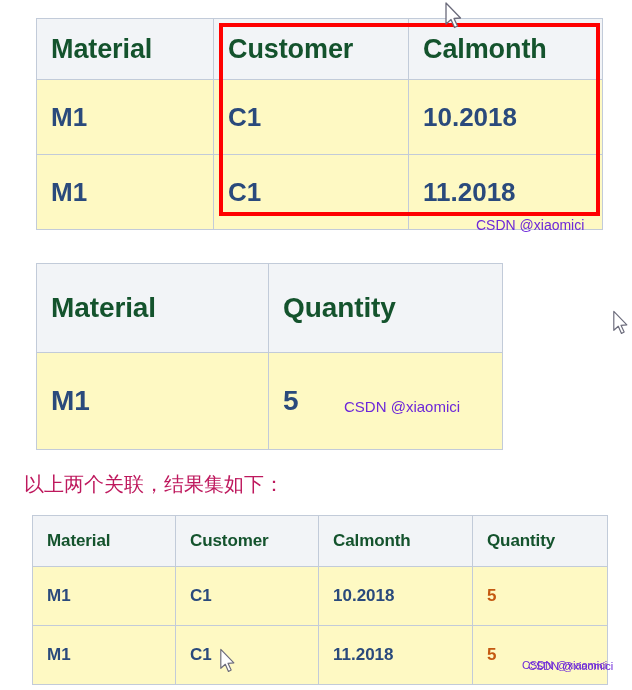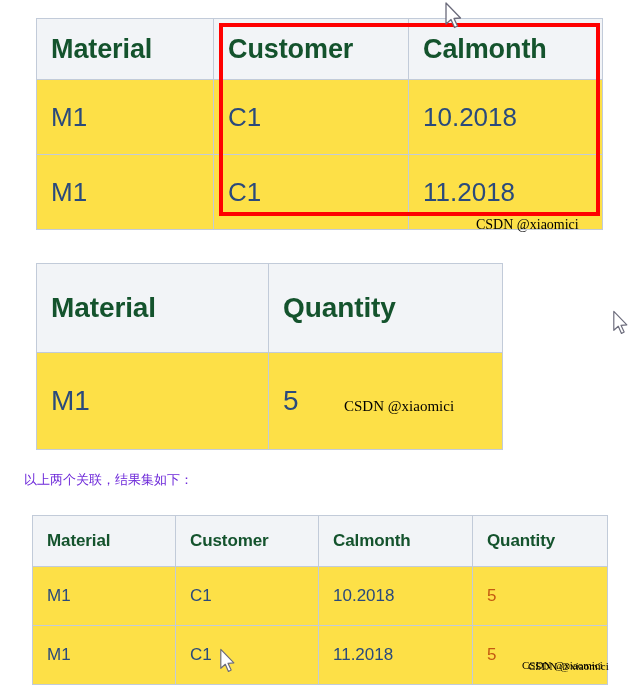--- a/index.html
+++ b/index.html
@@ -17,24 +17,24 @@
 
   
   .wtable {
     position: absolute;
     border-collapse: collapse;
     background: #ffffff;
     table-layout: fixed;
   }
   .wtable td, .wtable th {
     border: 1px solid #c2cbd9;
-    background: #fde047;
+    background: #fef9c3;
     text-align: left;
     vertical-align: middle;
-    font-weight: normal;
+    font-weight: bold;
     color: #1f3864;
     padding: 0 14px;
     position: relative;
   }
   .wtable thead th {
     background: #f2f4f7;
     font-weight: bold;
     color: #14532d;
     letter-spacing: -0.1px;
   }
@@ -87,32 +87,32 @@
     box-sizing: border-box;
     pointer-events: none;
     z-index: 5;
   }
 
   
   #caption-text {
     position: absolute;
     left: 24px;
     top: 471px;
-    font-size: 13px;
-    color: #6d28d9;
+    font-size: 20px;
+    color: #be185d;
     font-family: "DejaVu Sans", "Liberation Sans", sans-serif;
     white-space: nowrap;
   }
 
   
   .watermark {
     position: absolute;
-    color: #000000;
+    color: #6d28d9;
     font-size: 14px;
-    font-family: Liberation Serif, serif;
+    font-family: Liberation Sans, sans-serif;
     white-space: nowrap;
     z-index: 6;
     pointer-events: none;
   }
   #watermark-one  { left: 476px; top: 217px; }
   #watermark-two  { left: 344px; top: 398px; font-size: 15px; }
   #watermark-three{ left: 522px; top: 659px; font-size: 11px; }
   #watermark-four { left: 528px; top: 660px; font-size: 11px; }
 
   

